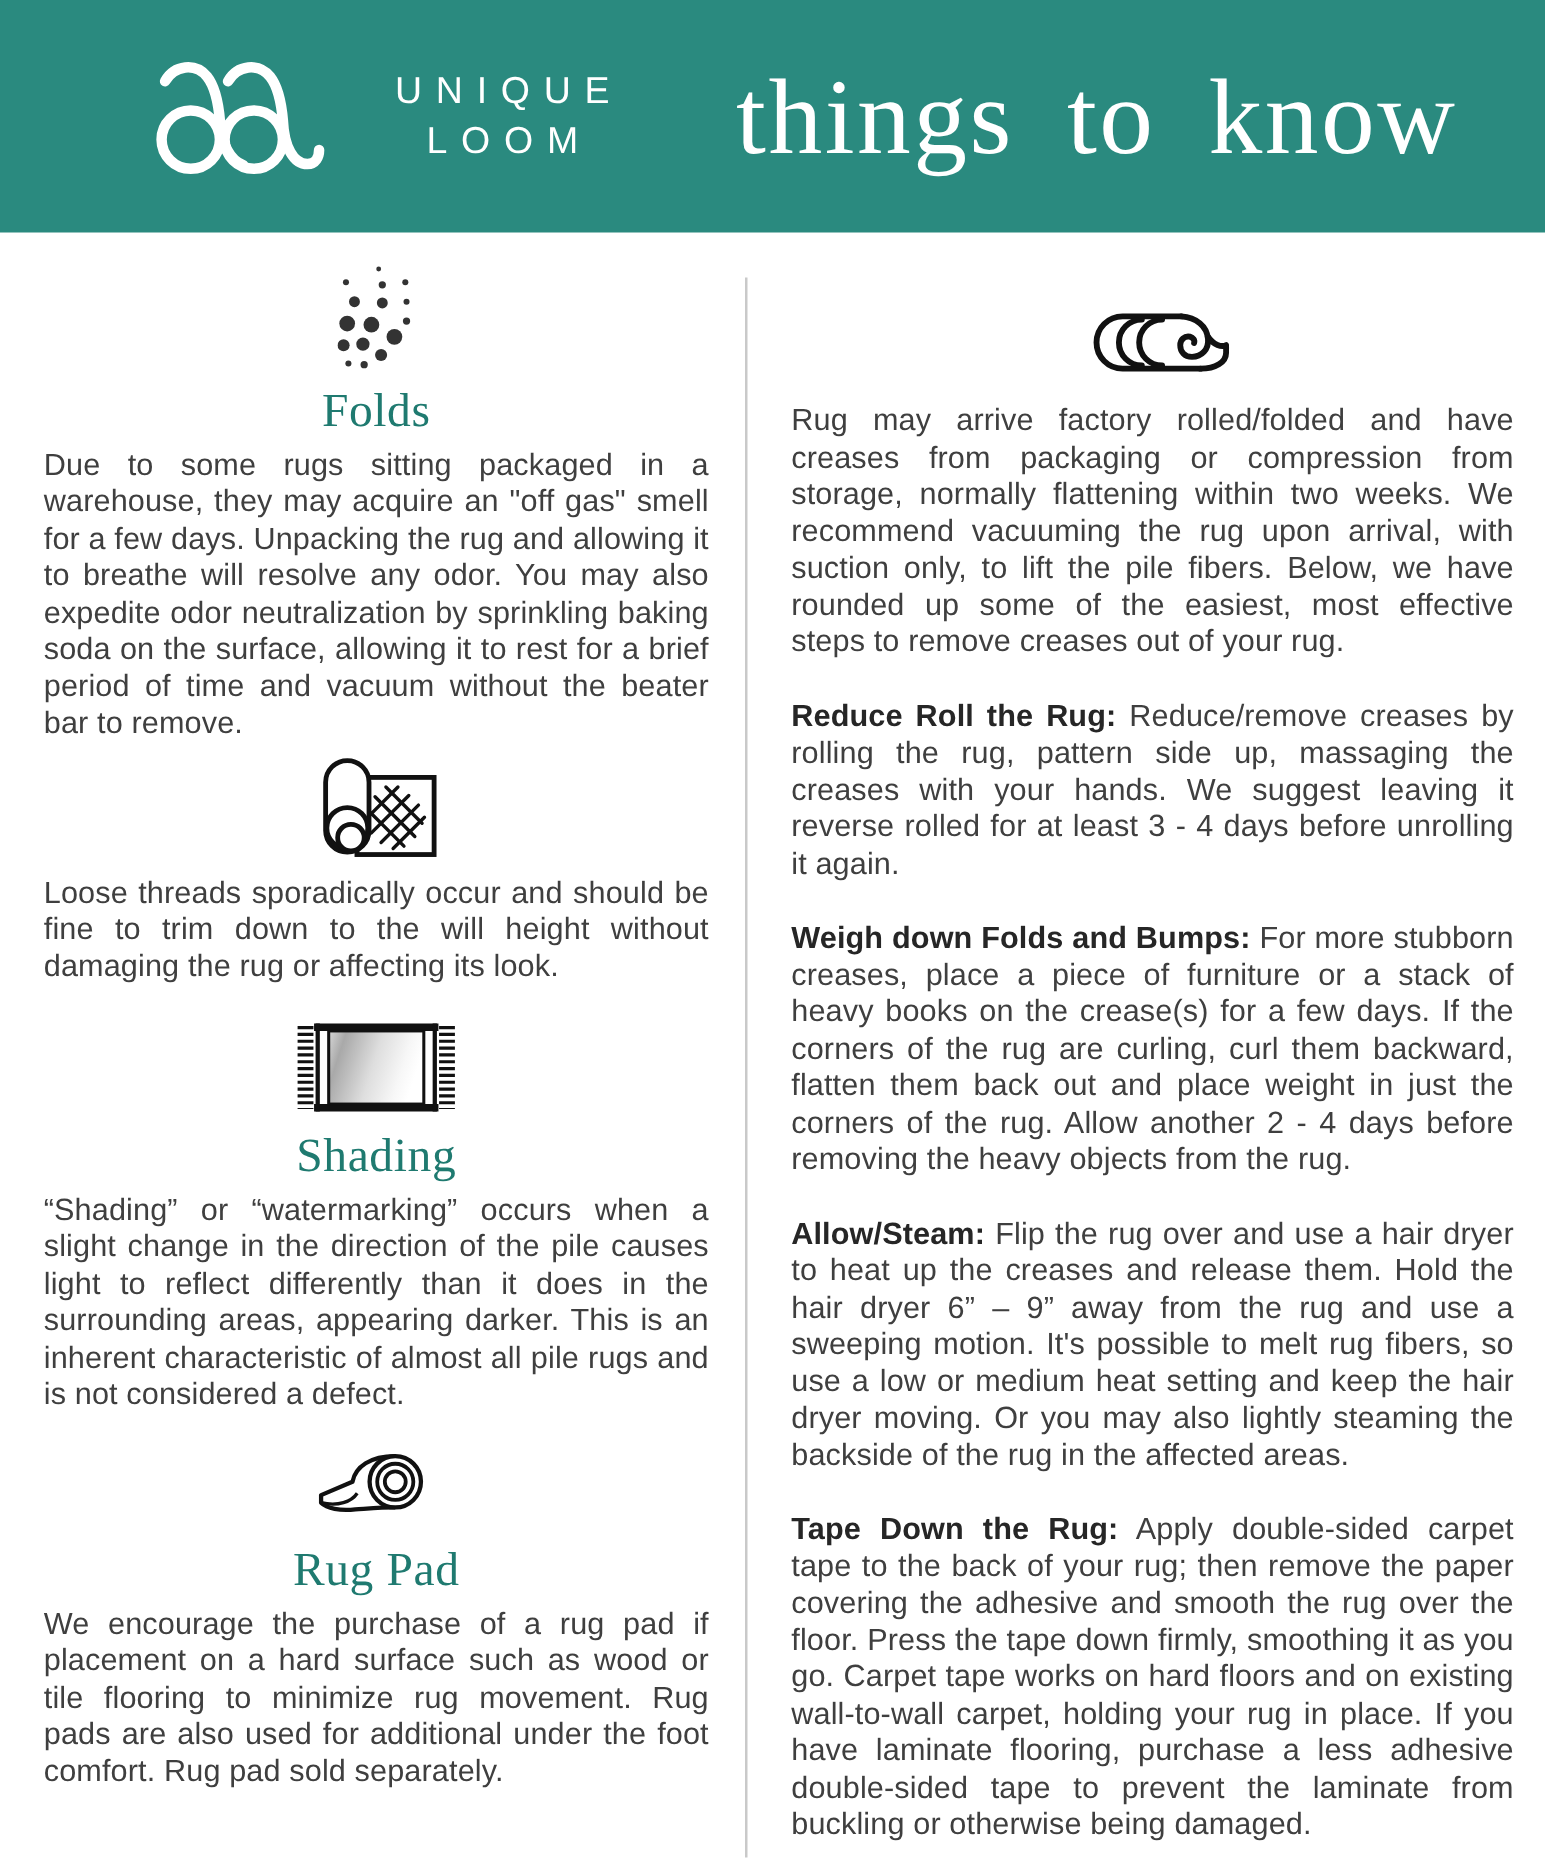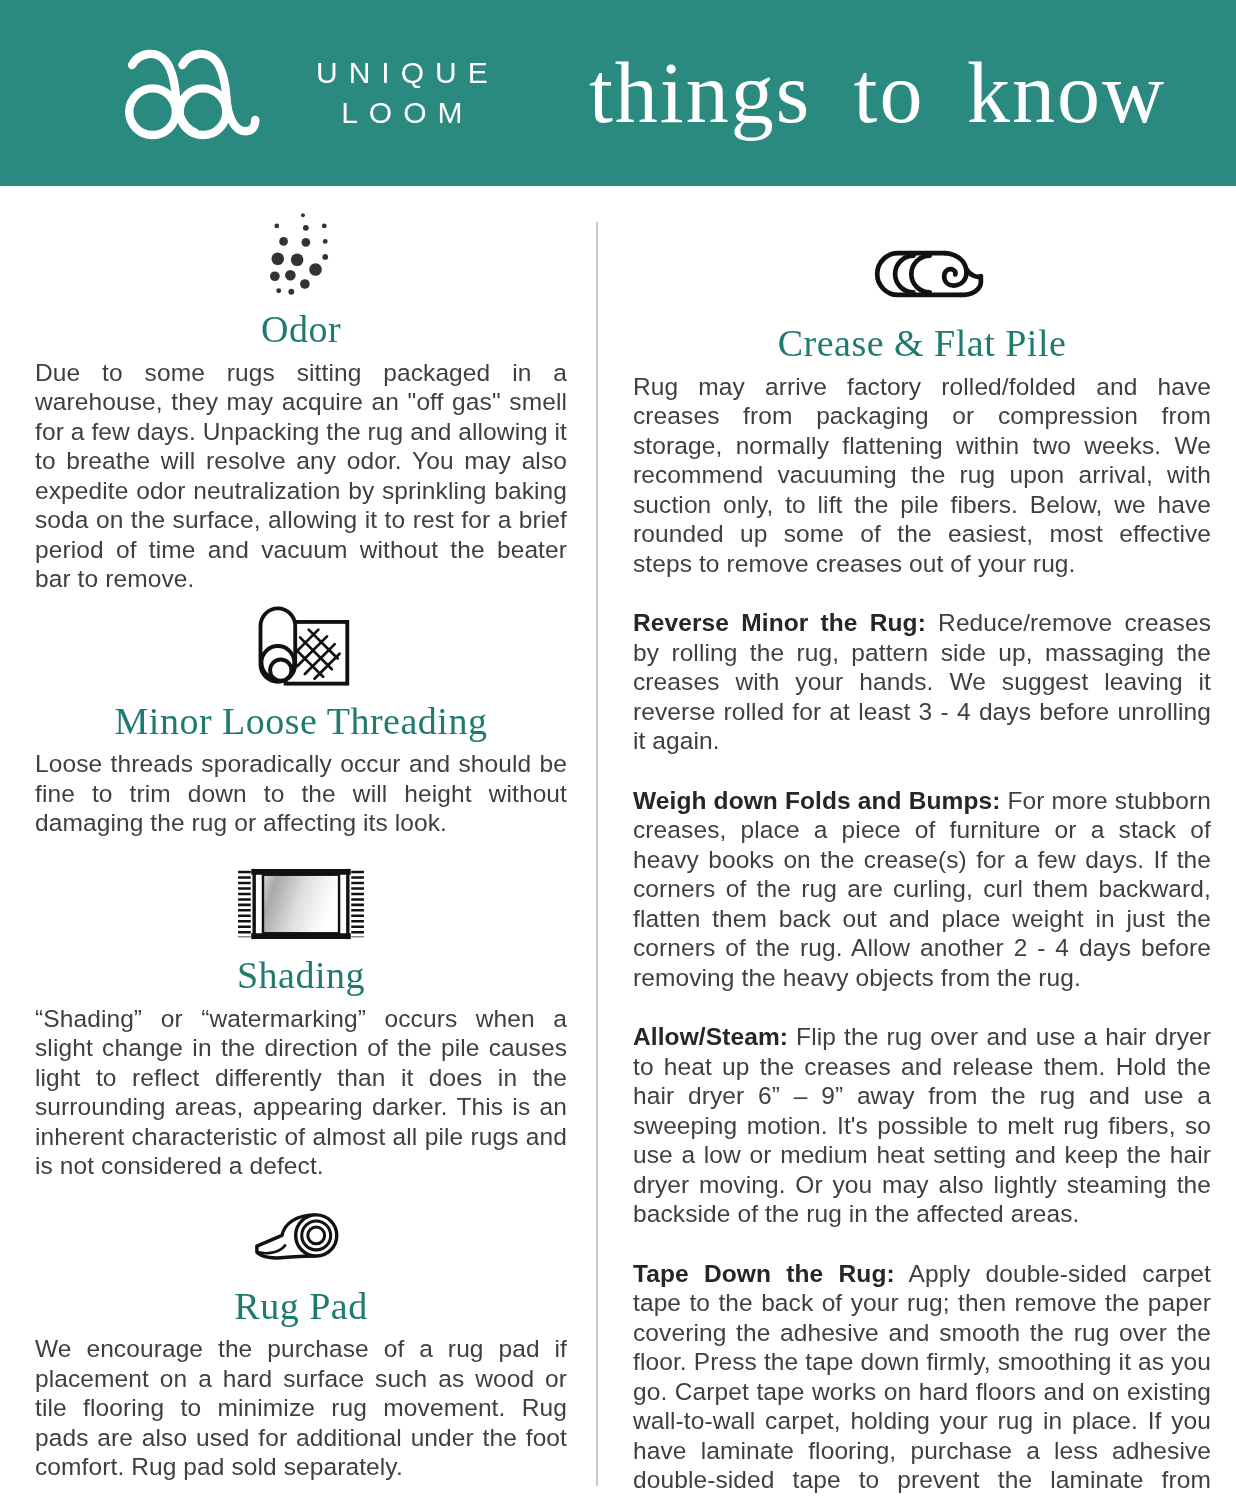--- a/index.html
+++ b/index.html
@@ -95,21 +95,21 @@
               <circle cx="57" cy="48" r="3"></circle>
             <circle cx="47" cy="61" r="6.5"></circle>
               <circle cx="5" cy="68" r="5"></circle>
               <circle cx="21" cy="67" r="5.5"></circle>
             <circle cx="36" cy="76" r="5"></circle>
               <circle cx="9" cy="83" r="2.5"></circle>
               <circle cx="22" cy="84" r="3"></circle>
           </g>
         </svg>
       </div>
-      <h2>Odor</h2>
+      <h2>Folds</h2>
       <p class="body">Due to some rugs sitting packaged in a warehouse, they may acquire an "off gas" smell for a few days. Unpacking the rug and allowing it to breathe will resolve any odor. You may also expedite odor neutralization by sprinkling baking soda on the surface, allowing it to rest for a brief period of time and vacuum without the beater bar to remove.</p>
     </div>
 
     <div class="section sec-threading">
       <div class="icon-row">
         <svg width="108" height="90" viewBox="0 0 112 92" class="ic">
           <rect x="40" y="20" width="64" height="64" fill="#ffffff" stroke="#111111" stroke-width="4"></rect>
           <g stroke="#111111" stroke-width="2.8" stroke-linecap="round">
             <path d="M74 28 L48 54"></path>
               <path d="M83 35 L52 66"></path>
@@ -117,21 +117,20 @@
               <path d="M96 53 L70 79"></path>
             <path d="M64 28 L94 58"></path>
               <path d="M55 36 L88 69"></path>
               <path d="M48 46 L79 77"></path>
           </g>
           <rect x="14" y="6" width="36" height="76" rx="18" fill="#ffffff" stroke="#111111" stroke-width="4"></rect>
           <circle cx="32" cy="62" r="17" fill="#ffffff" stroke="#111111" stroke-width="4"></circle>
           <circle cx="35" cy="70" r="11" fill="#ffffff" stroke="#111111" stroke-width="4"></circle>
         </svg>
       </div>
-      <h2>Minor Loose Threading</h2>
       <p class="body">Loose threads sporadically occur and should be fine to trim down to the will height without damaging the rug or affecting its look.</p>
     </div>
 
     <div class="section sec-shading">
       <div class="icon-row">
         <svg width="132" height="80" viewBox="0 0 134 82">
           <defs>
             <linearGradient id="sg" x1="0" y1="0" x2="1" y2="0.25">
               <stop offset="0" stop-color="#d8d8d8"></stop>
               <stop offset="0.18" stop-color="#a9a9a9"></stop>
@@ -181,24 +180,23 @@
         <svg width="128" height="62" viewBox="0 0 150 72">
           <g fill="none" stroke="#111111" stroke-width="5.5" stroke-linecap="round" stroke-linejoin="round">
             <path d="M102 8 H47 A24.5 24.5 0 0 0 47 57 H120"></path>
             <path d="M65 11 A21 21 0 0 0 65 54"></path>
             <path d="M84 11 A21 21 0 0 0 84 54"></path>
             <path d="M102 8 C116 9 126 17 127 29 C128 39 121 46 112 46 C105 46 101 41 101 35 C101 30 105 26 110 27 C113 28 115 30 114 33"></path>
             <path d="M127 27 C132 35 140 37 144 35 L144 42 C144 51 134 57 120 57"></path>
           </g>
         </svg>
       </div>
-      <h2>Crease &amp; Flat Pile</h2>
       <p class="body">Rug may arrive factory rolled/folded and have creases from packaging or compression from storage, normally flattening within two weeks. We recommend vacuuming the rug upon arrival, with suction only, to lift the pile fibers. Below, we have rounded up some of the easiest, most effective steps to remove creases out of your rug.</p>
 
-      <p class="body tip"><b>Reverse Minor the Rug:</b> <span>Reduce/remove creases by rolling the rug, pattern side up, massaging the creases with your hands. We suggest leaving it reverse rolled for at least 3 - 4 days before unrolling it again.</span></p>
+      <p class="body tip"><b>Reduce Roll the Rug:</b> <span>Reduce/remove creases by rolling the rug, pattern side up, massaging the creases with your hands. We suggest leaving it reverse rolled for at least 3 - 4 days before unrolling it again.</span></p>
 
       <p class="body tip"><b>Weigh down Folds and Bumps:</b> <span>For more stubborn creases, place a piece of furniture or a stack of heavy books on the crease(s) for a few days. If the corners of the rug are curling, curl them backward, flatten them back out and place weight in just the corners of the rug. Allow another 2 - 4 days before removing the heavy objects from the rug.</span></p>
 
       <p class="body tip"><b>Allow/Steam:</b> <span>Flip the rug over and use a hair dryer to heat up the creases and release them. Hold the hair dryer 6” – 9” away from the rug and use a sweeping motion. It's possible to melt rug fibers, so use a low or medium heat setting and keep the hair dryer moving. Or you may also lightly steaming the backside of the rug in the affected areas.</span></p>
 
       <p class="body tip"><b>Tape Down the Rug:</b> <span>Apply double-sided carpet tape to the back of your rug; then remove the paper covering the adhesive and smooth the rug over the floor. Press the tape down firmly, smoothing it as you go. Carpet tape works on hard floors and on existing wall-to-wall carpet, holding your rug in place. If you have laminate flooring, purchase a less adhesive double-sided tape to prevent the laminate from buckling or otherwise being damaged.</span></p>
     </div>
 
   </div>
 </div>

